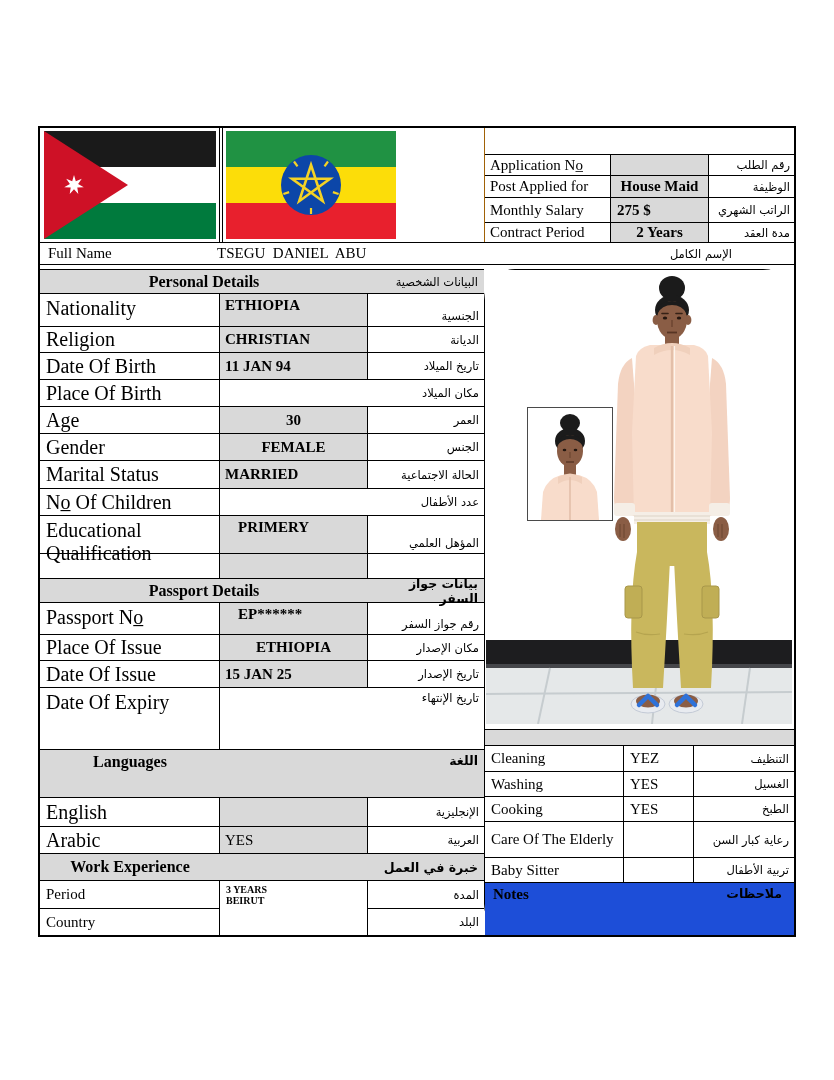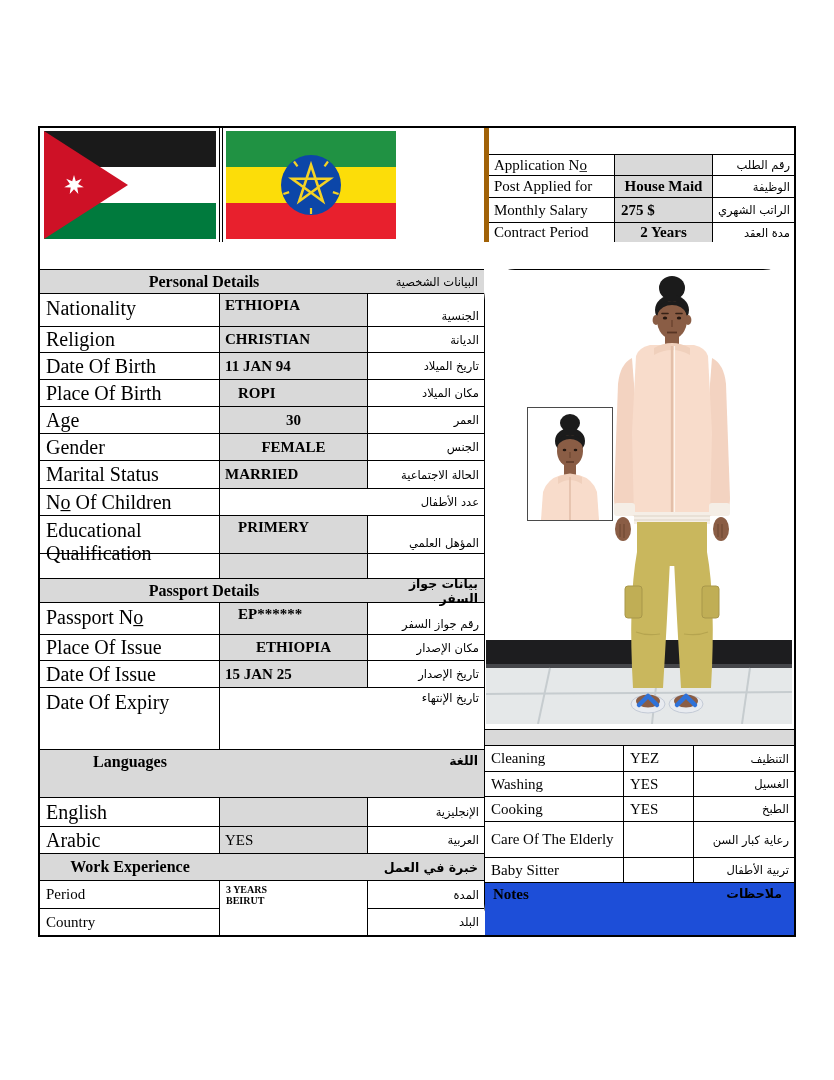--- a/index.html
+++ b/index.html
@@ -12,21 +12,21 @@
   .flag-row { position:absolute; left:0; top:0; width:444px; height:114px; display:flex; }
   .jordan-cell { width:180px; height:114px; border-right:1px solid #000; box-sizing:border-box;
                  display:flex; align-items:center; justify-content:center; }
   .eth-cell { flex:1; height:114px; border-left:1px solid #000; margin-left:2px; box-sizing:border-box;
               display:flex; align-items:center; }
   .jordan-cell svg { display:block; }
   .eth-cell svg { display:block; margin-left:3px; }
 
   
   .topright { position:absolute; left:444px; top:0; width:310px; height:114px;
-              border-left:5px solid #a16207; box-sizing:border-box; }
+              border-left:1px solid #a16207; box-sizing:border-box; }
   .tr-spacer { height:26px; }
   .tr-row { display:flex; border-top:1px solid #000; box-sizing:border-box; }
   .tr-row.h21{height:21px}.tr-row.h22{height:22px}.tr-row.h25{height:25px}.tr-row.h20{height:20px}
   .tr-label { width:126px; box-sizing:border-box; border-right:1px solid #000; padding-left:5px;
               display:flex; align-items:center; font-size:15px; }
   .tr-value { width:98px; box-sizing:border-box; border-right:1px solid #000; background:#d9d9d9;
               display:flex; align-items:center; font-size:15px; font-weight:bold; }
   .tr-value.c { justify-content:center; }
   .tr-value.l { padding-left:6px; }
   .tr-ar { flex:1; display:flex; align-items:center; justify-content:flex-end; padding-right:4px; }
@@ -179,20 +179,25 @@
           </div>
         <div class="tr-value c">
             <span>2 Years</span>
           </div>
         <div class="tr-ar">
             <span class="ar" dir="rtl" lang="ar">مدة العقد</span>
           </div>
       </div>
     </div>
 
+    <div class="fullname">
+      <span class="fl">Full Name</span>
+      <span class="fv">TSEGU  DANIEL  ABU</span>
+      <span class="fa ar" dir="rtl" lang="ar">الإسم الكامل</span>
+    </div>
 
     <div class="left-col">
 
       <div class="shead h24">
         <span class="he wide">Personal Details</span>
         <span class="ha ar" dir="rtl" lang="ar">البيانات الشخصية</span>
       </div>
 
       <div class="lrow h33 va-top ar-bot">
         <div class="lc label">
@@ -223,23 +228,20 @@
         <div class="lc value l">
             <span>11 JAN 94</span>
           </div>
         <div class="lc arab">
             <span class="ar" dir="rtl" lang="ar">تاريخ الميلاد</span>
           </div>
       </div>
       <div class="lrow h27">
         <div class="lc label">
             <span>Place Of Birth</span>
-          </div>
-        <div class="lc value ind">
-            <span>ROPI</span>
           </div>
         <div class="lc arab">
             <span class="ar" dir="rtl" lang="ar">مكان الميلاد</span>
           </div>
       </div>
       <div class="lrow h27">
         <div class="lc label">
             <span>Age</span>
           </div>
         <div class="lc value c">

